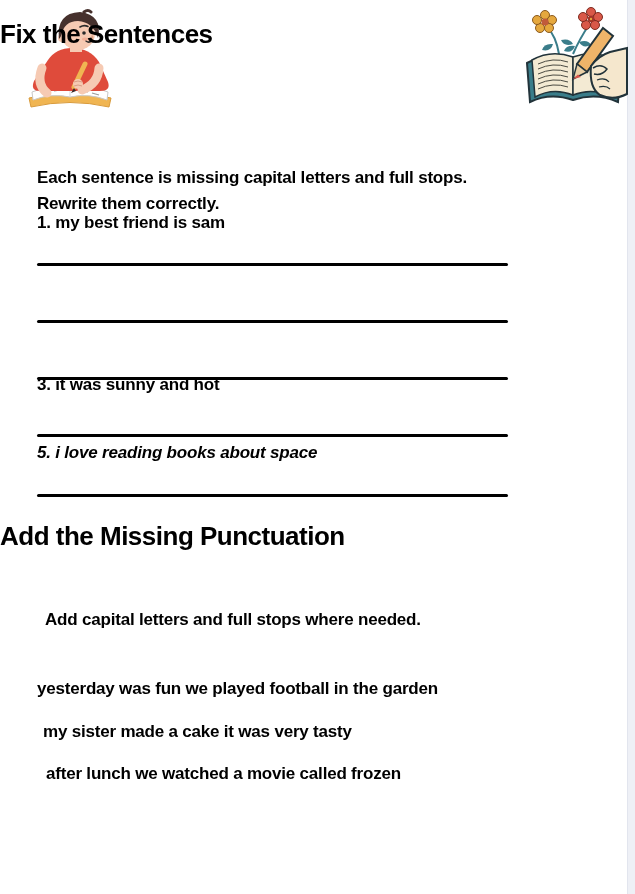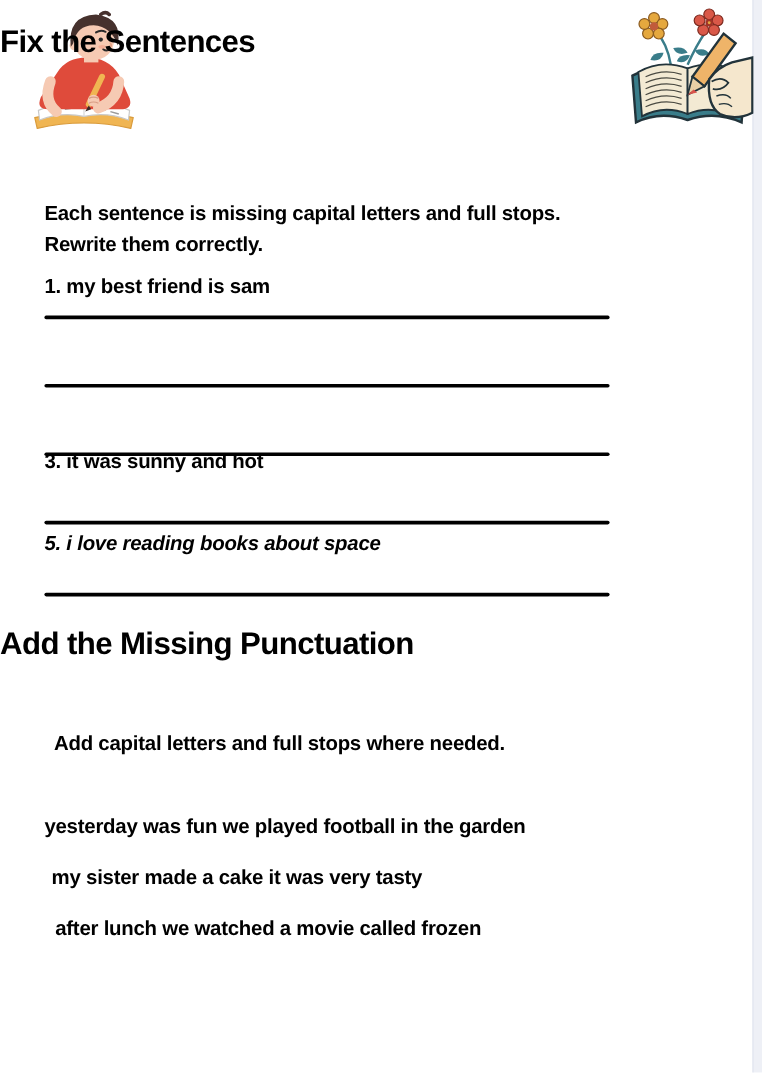--- a/index.html
+++ b/index.html
@@ -41,21 +41,21 @@
     margin-top: 37px;
   }
   .sentence-item {
     position: absolute;
     left: 37px;
     font-size: 17px;
     font-weight: bold;
     letter-spacing: -0.2px;
     white-space: nowrap;
   }
-  .item-1 { top: 213px; margin-top: 16px; }
+  .item-1 { top: 213px; }
   .item-2 { top: 271px; }
   .item-3 { top: 328px; margin-top: 47px; }
   .item-4 { top: 385px; }
   .item-5 { top: 443px; font-style: italic; }
   .answer-line {
     position: absolute;
     left: 37px;
     width: 471px;
     height: 3px;
     background: #000000;

